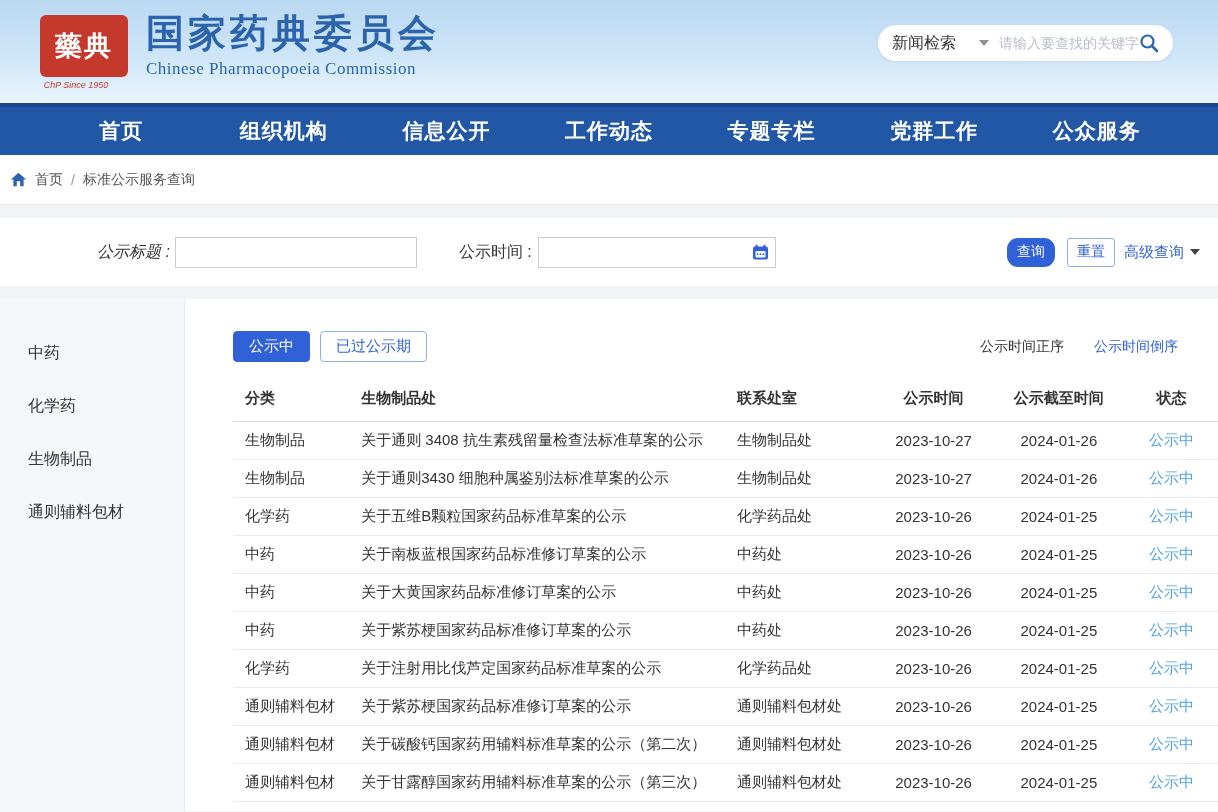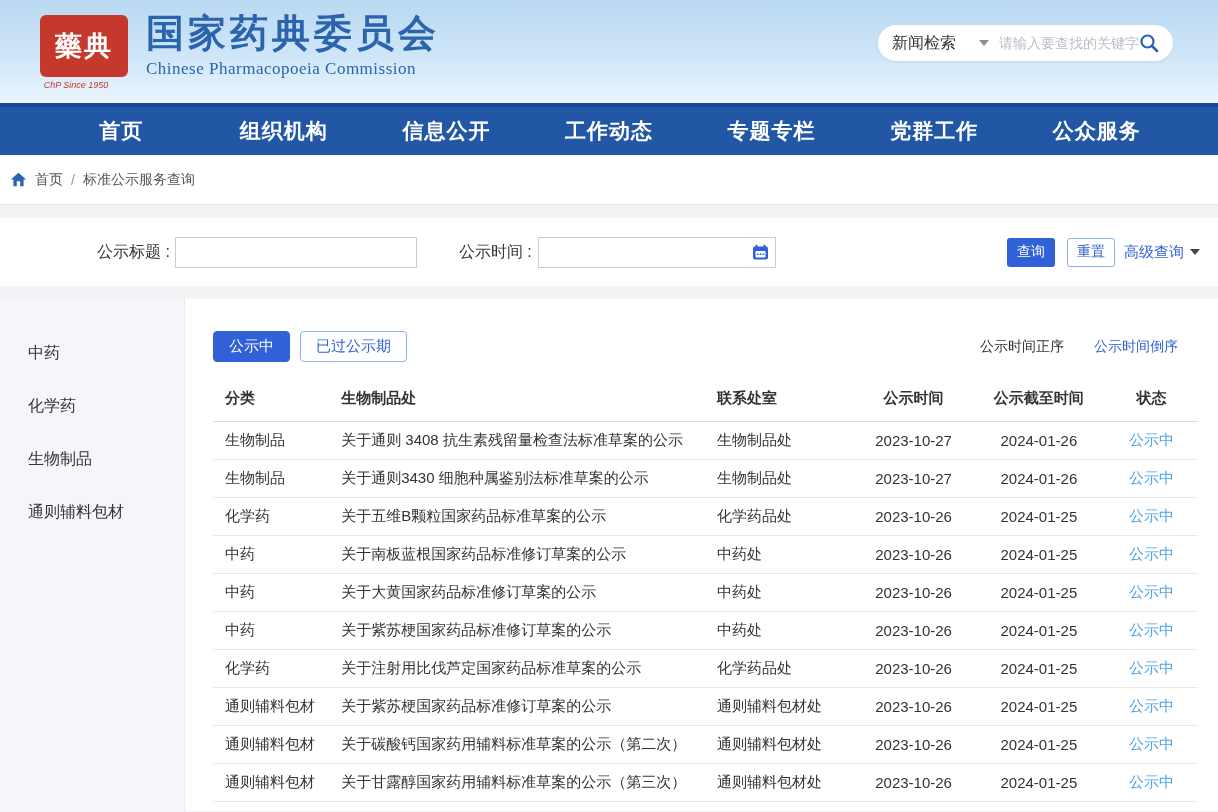--- a/index.html
+++ b/index.html
@@ -35,38 +35,38 @@
   
   .crumb-bar { height:50px; background:#fff; border-bottom:1px solid #e6e8ea; display:flex; align-items:center; padding:0 10px; }
   .home-icon { width:17px; height:17px; margin:0 8px 0 0; }
   .crumb-link { font-size:14px; color:#555; cursor:pointer; }
   .crumb-sep { font-size:14px; color:#999; margin:0 8px; }
   .crumb-current { font-size:14px; color:#555; }
 
   
   .filter-card { background:#fff; margin-top:13px; height:68px; display:flex; align-items:center; position:relative; }
   .f-label { font-size:16px; color:#333; }
-  .f-label.first { margin-left:97px; }
+  .f-label.first { margin-left:97px;font-style:italic; }
   .f-label.second { margin-left:42px; }
   .text-input { width:242px; height:31px; border:1px solid #c9cdd2; background:#fff; margin-left:5px;
     font-size:14px; padding:0 8px; outline:none; }
   .date-wrap { position:relative; margin-left:6px; }
   .date-input { width:238px; height:31px; border:1px solid #c9cdd2; background:#fff; font-size:14px;
     padding:0 30px 0 8px; outline:none; }
   .cal-icon { position:absolute; right:7px; top:7px; width:17px; height:17px; cursor:pointer; }
   .btn-query { position:absolute; right:163px; width:48px; height:29px; background:#3161d6; color:#fff;
-    border:none; border-radius:3px; font-size:14px; cursor:pointer; }
+    border:none; border-radius:11px; font-size:14px; cursor:pointer; }
   .btn-reset { position:absolute; right:103px; width:48px; height:29px; background:#fff; color:#3161d6;
     border:1px solid #8fb0ea; border-radius:3px; font-size:14px; cursor:pointer; }
   .adv-link { position:absolute; right:18px; font-size:15px; color:#3161d6; cursor:pointer;
     display:flex; align-items:center; gap:6px; }
   .adv-link .caret { border-top-color:#444; }
 
   
-  .content { display:flex; margin-top:13px; height:512px; background:#fff; }
+  .content { display:flex; margin-top:13px; height:512px; background:#fff;gap:20px; }
   .sidebar { width:185px; background:#f4f6f9; border-right:1px solid #e8eaee; padding-top:28px; flex:none; }
   .side-item { font-size:16px; color:#333; padding:16px 0 16px 28px; cursor:pointer; }
   .main-panel { flex:1; padding:32px 0 0 28px; min-width:0; }
 
   .list-toolbar { display:flex; align-items:center; padding-right:40px; }
   .tab { height:31px; border-radius:4px; font-size:15px; display:flex; align-items:center; padding:0 15px; cursor:pointer; }
   .tab.active { background:#3161d6; color:#fff; border:1px solid #3161d6; }
   .tab.inactive { background:#fff; color:#3161d6; border:1px solid #8fb0ea; margin-left:10px; }
   .toolbar-spacer { flex:1; }
   .sort-link { font-size:14px; cursor:pointer; }

